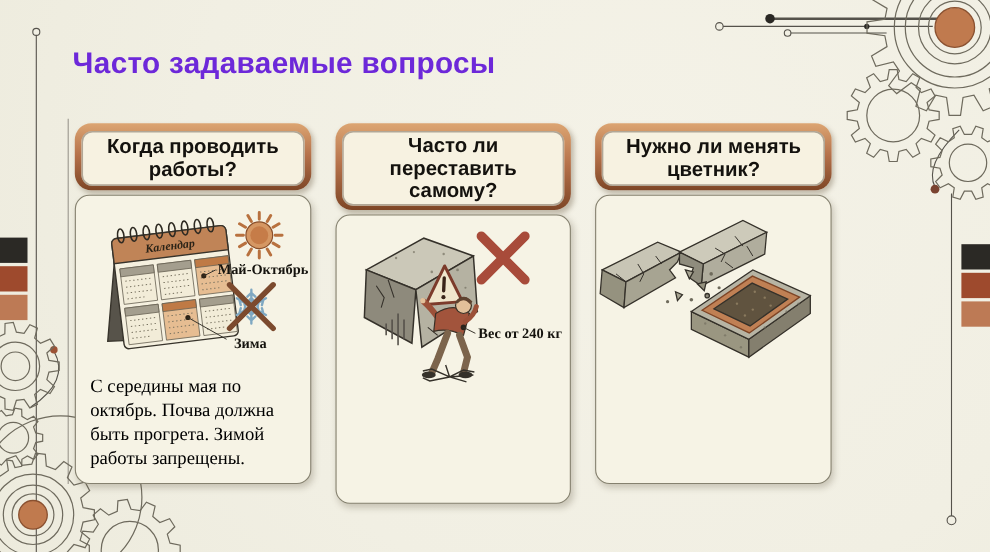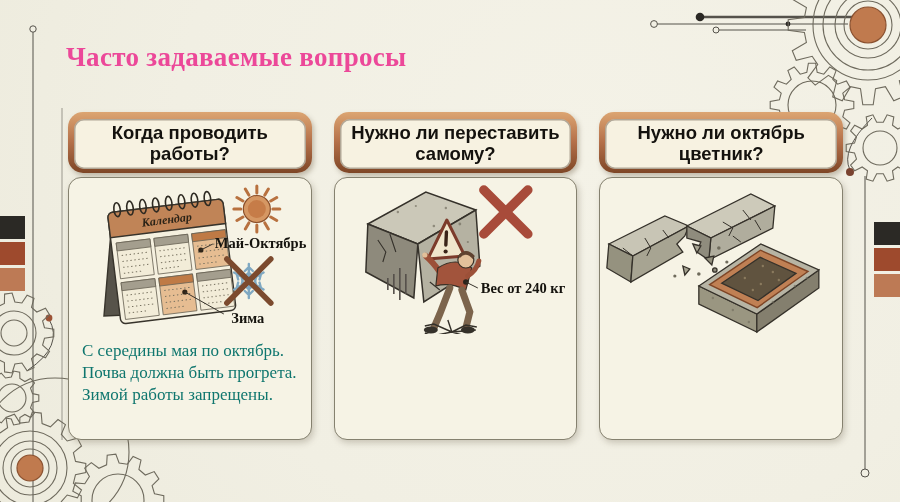--- a/index.html
+++ b/index.html
@@ -5,24 +5,24 @@
   html,body{margin:0;padding:0;}
   body{
     width:900px;height:502px;position:relative;overflow:hidden;
     background:radial-gradient(circle at 65% 30%, #f4f2e7 0%, #f1efe3 60%, #edebdd 100%);
     font-family:"Liberation Sans", sans-serif;color:#1f1d19;
   }
   #deco{position:absolute;inset:0;z-index:0;}
   .ln{fill:none;stroke:#6e6a5d;stroke-width:1.1;}
   .page-title{
     position:absolute;left:66px;top:42px;z-index:3;
-    font-size:27px;font-weight:800;letter-spacing:.3px;color:#ec4899;font-family:Liberation Serif, serif;
+    font-size:27px;font-weight:800;letter-spacing:.3px;color:#6d28d9;
   }
   .cards{
-    position:absolute;left:68px;top:112px;width:775px;z-index:2;
+    position:absolute;left:68px;top:112px;width:688px;z-index:2;
     display:flex;gap:22px;
   }
   .card{flex:1;min-width:0;}
   .qheader{
     background:linear-gradient(180deg,#dca572 0%,#b5714a 48%,#7e4626 100%);
     border-radius:15px;padding:7px 6px 4px 6px;
     box-shadow:2px 3px 5px rgba(110,95,70,.38);
   }
   .qheader-inner{
     background:#f7f2e1;border-radius:10px;min-height:44px;
@@ -33,21 +33,21 @@
   .card-body{
     margin-top:4px;height:261px;background:#f6f3e5;
     border:1.6px solid #85816f;border-radius:13px;
     box-shadow:2px 3px 6px rgba(110,100,80,.3);
     display:flex;flex-direction:column;overflow:hidden;
   }
   .illus{flex:0 0 152px;width:100%;margin-top:4px;}
   .answer{
     padding:6px 13px 0 13px;
     font-family:"Liberation Serif","DejaVu Serif",serif;
-    font-size:17px;line-height:1.3;color:#0f766e;
+    font-size:17px;line-height:1.3;color:#000000;
   }
   .svg-label{font-family:"Liberation Serif","DejaVu Serif",serif;font-weight:700;fill:#15130e;}
   .swatch-col{position:absolute;z-index:2;display:flex;flex-direction:column;gap:3px;}
   .swatch{height:23px;}
   .swatch-left{left:0;top:216px;width:25px;}
   .swatch-right{left:874px;top:222px;width:26px;}
   .sw-black{background:#2b2925;}
   .sw-rust{background:#9e4a2d;}
   .sw-copper{background:#bd7a55;}
 </style>
@@ -185,21 +185,21 @@
         <circle cx="113" cy="110" r="2.6" fill="#2f2417"></circle>
         <path d="M113,110 L152,132" stroke="#37332b" stroke-width="1"></path>
         <text x="176" y="141" text-anchor="middle" class="svg-label" font-size="14.5">Зима</text>
       </svg>
       <div class="answer">С середины мая по октябрь. Почва должна быть прогрета. Зимой работы запрещены.</div>
     </div>
   </div>
 
   <div class="card">
     <div class="qheader">
-      <div class="qheader-inner">Нужно ли переставить самому?</div>
+      <div class="qheader-inner">Часто ли переставить самому?</div>
     </div>
     <div class="card-body">
       <svg class="illus" viewBox="0 0 236 152">
         <g stroke="#35312a" stroke-width="1.5">
           <path d="M30,42 L88,10 L138,28 L80,62 Z" fill="#cbc8b8"></path>
           <path d="M30,42 L80,62 L76,116 L28,90 Z" fill="#8e8a7c"></path>
           <path d="M80,62 L138,28 L142,84 L86,120 Z" fill="#b5b2a2"></path>
           <path d="M40,58 l8,12 l-3,10 M52,52 l6,18 M92,100 l10,8" fill="none" stroke-width="1.1"></path>
           <g fill="#6f6b5c" stroke="none" opacity=".65">
             <circle cx="96" cy="44" r="1.3"></circle>
@@ -235,21 +235,21 @@
         <path d="M146,8 L190,52 M190,8 L146,52" stroke="#a84b3a" stroke-width="9.5" stroke-linecap="round"></path>
         <circle cx="128" cy="100" r="2.8" fill="#2a241c"></circle>
         <path d="M128,100 L140,106" stroke="#37332b" stroke-width="1"></path>
         <text x="143" y="111" class="svg-label" font-size="14.5">Вес от 240 кг</text>
       </svg>
     </div>
   </div>
 
   <div class="card">
     <div class="qheader">
-      <div class="qheader-inner">Нужно ли октябрь цветник?</div>
+      <div class="qheader-inner">Нужно ли менять цветник?</div>
     </div>
     <div class="card-body">
       <svg class="illus" viewBox="0 0 236 152">
         <g stroke="#35312a" stroke-width="1.3">
           <path d="M6,62 L62,34 L86,44 L30,74 Z" fill="#c8c5b5"></path>
           <path d="M6,62 L30,74 L28,100 L4,86 Z" fill="#95927f"></path>
           <path d="M30,74 L86,44 L82,54 L74,62 L80,70 L28,100 Z" fill="#a7a492"></path>
           <path d="M20,66 l10,8 M42,56 l6,10 l-4,8 M60,48 l6,8" fill="none" stroke-width="1"></path>
           <path d="M84,44 L148,12 L172,24 L108,56 Z" fill="#cdcaba"></path>
           <path d="M108,56 L172,24 L170,46 L106,78 Z" fill="#b0ad9d"></path>

